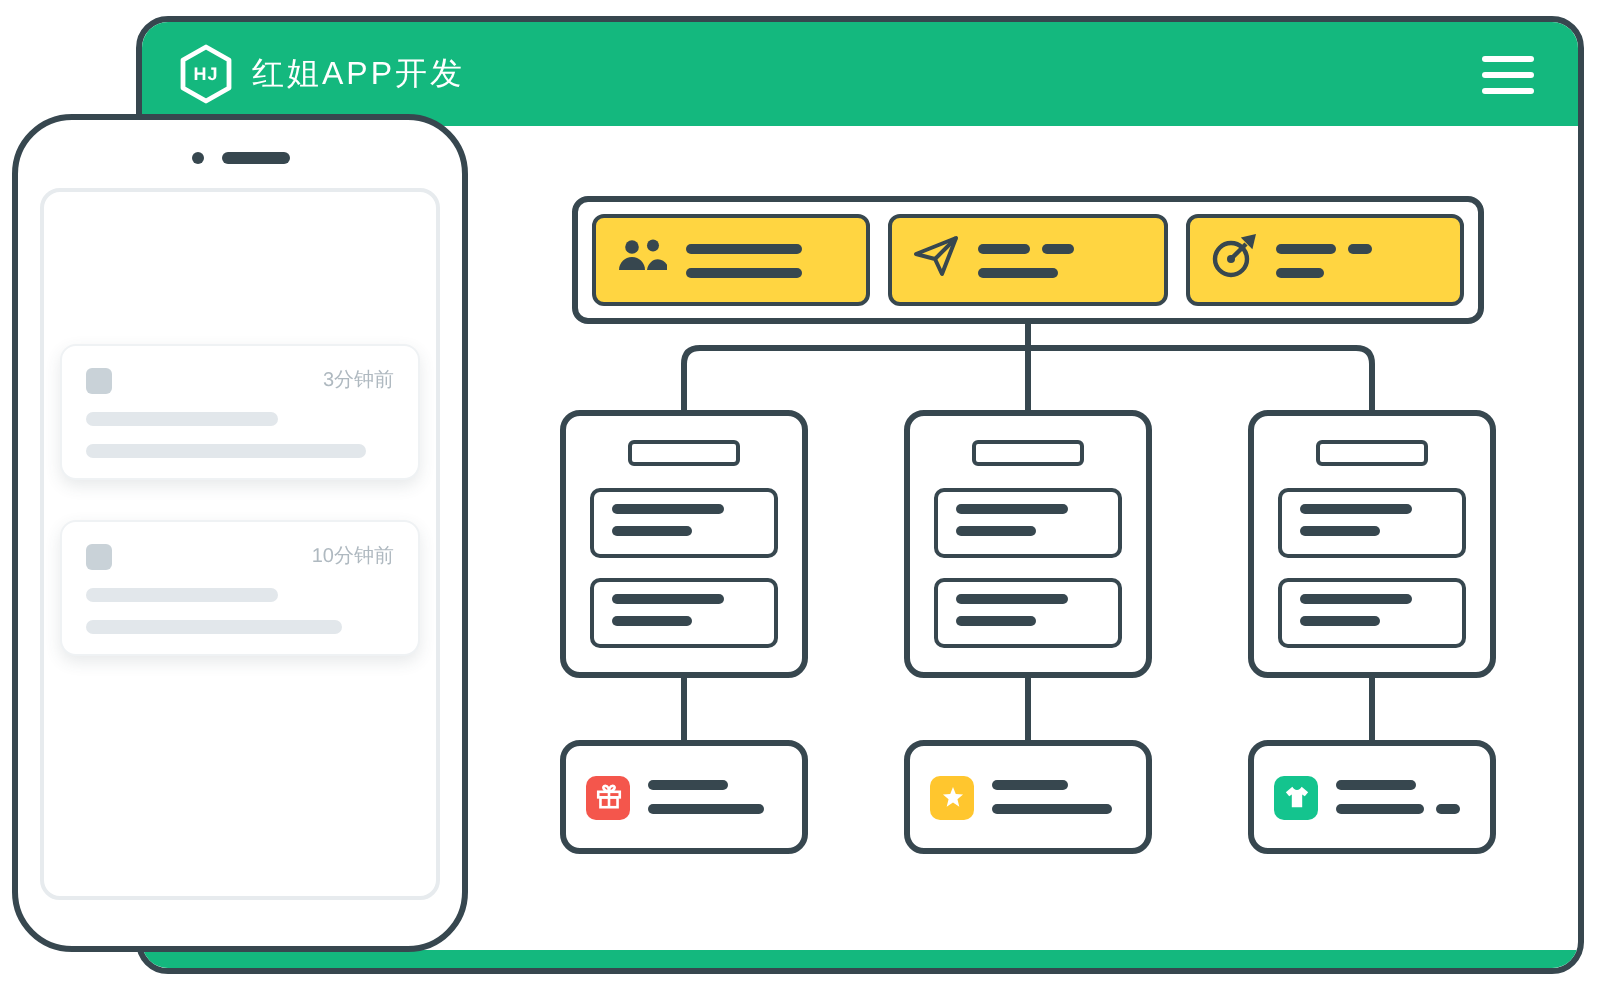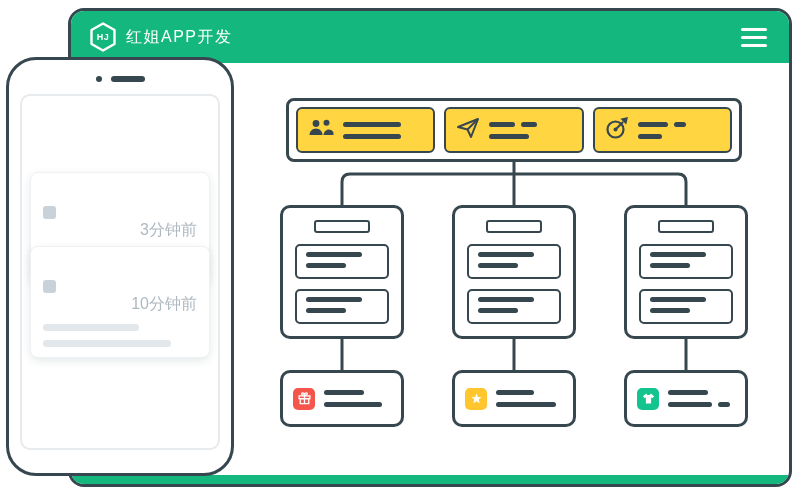--- a/index.html
+++ b/index.html
@@ -64,24 +64,24 @@
 
   
   .phone{position:absolute;left:6px;top:57px;width:228px;height:419px;background:#fff;z-index:10;
          border:3px solid var(--outline);border-radius:30px;}
   .speaker-row{position:absolute;left:0;right:0;top:16px;display:flex;align-items:center;justify-content:center;gap:9px;}
   .cam-dot{width:6px;height:6px;border-radius:50%;background:var(--outline);}
   .speaker-pill{width:34px;height:6px;border-radius:3px;background:var(--outline);}
   .screen{position:absolute;left:11px;top:34px;width:200px;height:356px;border:2px solid #E7EBEE;border-radius:10px;}
   .notif{position:absolute;left:8px;width:180px;background:#fff;border:1px solid #EFF2F4;border-radius:8px;
          padding:10px 12px;box-shadow:0 3px 8px rgba(55,71,79,.12);}
-  .n1{top:76px}.n2{top:150px}
+  .n1{top:76px}.n2{top:164px}
   .notif-top{display:flex;align-items:center;justify-content:space-between;}
   .notif-sq{width:13px;height:13px;border-radius:3px;background:var(--sqgray);}
-  .notif-time{font-size:16px;color:var(--tgray);margin-top:37px;}
+  .notif-time{font-size:10px;color:var(--tgray);}
   .notif .lbar{margin-top:9px;}
 </style>
 </head>
 <body>
 
 <div class="stage">
 
   <div class="window">
 
     <svg class="connectors" width="718" height="473" viewBox="0 0 718 473">

